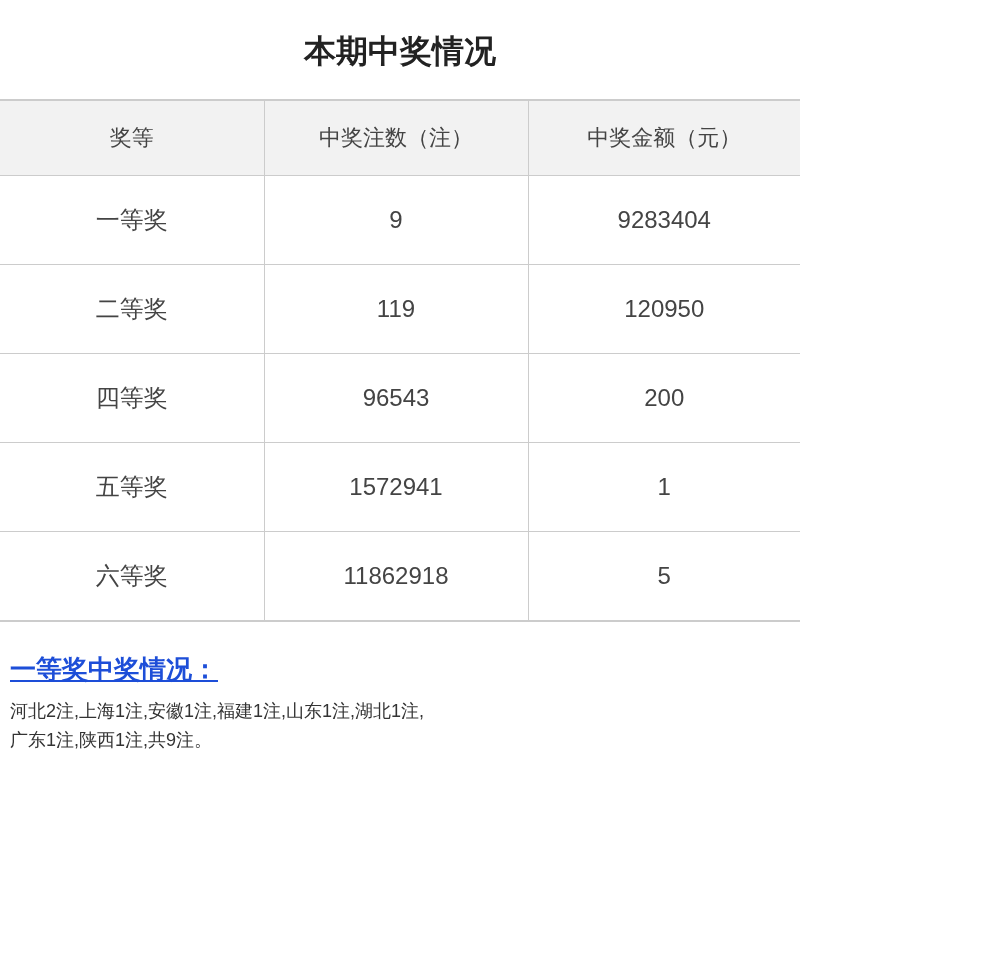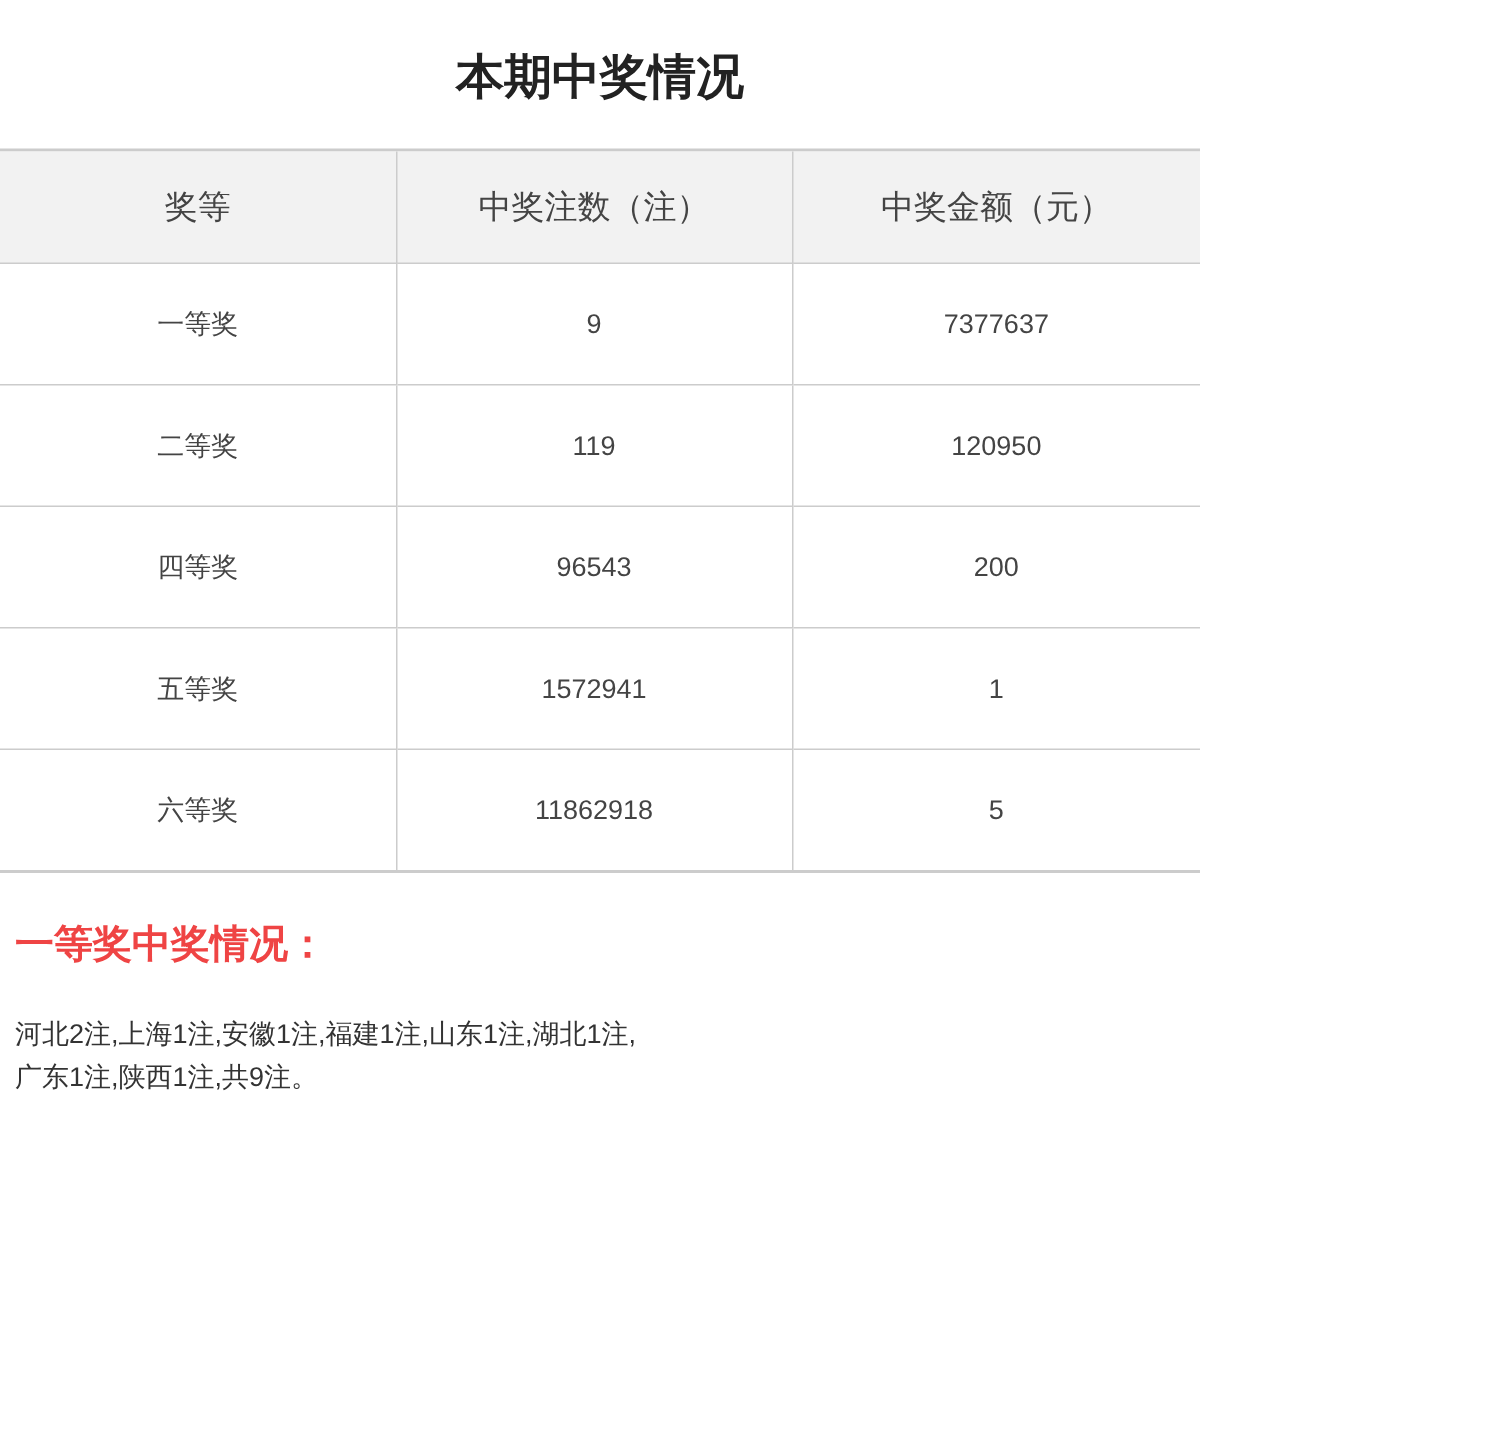--- a/index.html
+++ b/index.html
@@ -56,21 +56,21 @@
     tbody tr {
       border-bottom: 1px solid #cccccc;
     }
 
     tbody tr:last-child {
       border-bottom: none;
     }
 
     tbody td {
       padding: 28px 10px;
-      font-size: 18px;
+      font-size: 24px;
       color: #444444;
       text-align: center;
     }
 
     td:first-child, th:first-child {
       border-right: 1px solid #cccccc;
       width: 33%;
     }
 
     td:nth-child(2), th:nth-child(2) {
@@ -82,22 +82,23 @@
       width: 34%;
     }
 
     .prize-info-section {
       padding: 30px 10px 20px 10px;
     }
 
     .prize-info-title {
       font-size: 26px;
       font-weight: bold;
-      color: #ef4444;
-      margin-bottom: 28px;
+      color: #1d4ed8;
+      margin-bottom: 10px;
+      text-decoration: underline;
     }
 
     .prize-info-detail {
       font-size: 18px;
       color: #333333;
       line-height: 1.6;
     }
   </style>
 </head>
 <body>
@@ -112,21 +113,21 @@
         <tr>
           <th>奖等</th>
           <th>中奖注数（注）</th>
           <th>中奖金额（元）</th>
         </tr>
       </thead>
       <tbody id="table-body">
       <tr>
             <td>一等奖</td>
             <td>9</td>
-            <td>7377637</td>
+            <td>9283404</td>
           </tr>
           <tr>
             <td>二等奖</td>
             <td>119</td>
             <td>120950</td>
           </tr>
           <tr>
             <td>四等奖</td>
             <td>96543</td>
             <td>200</td>

